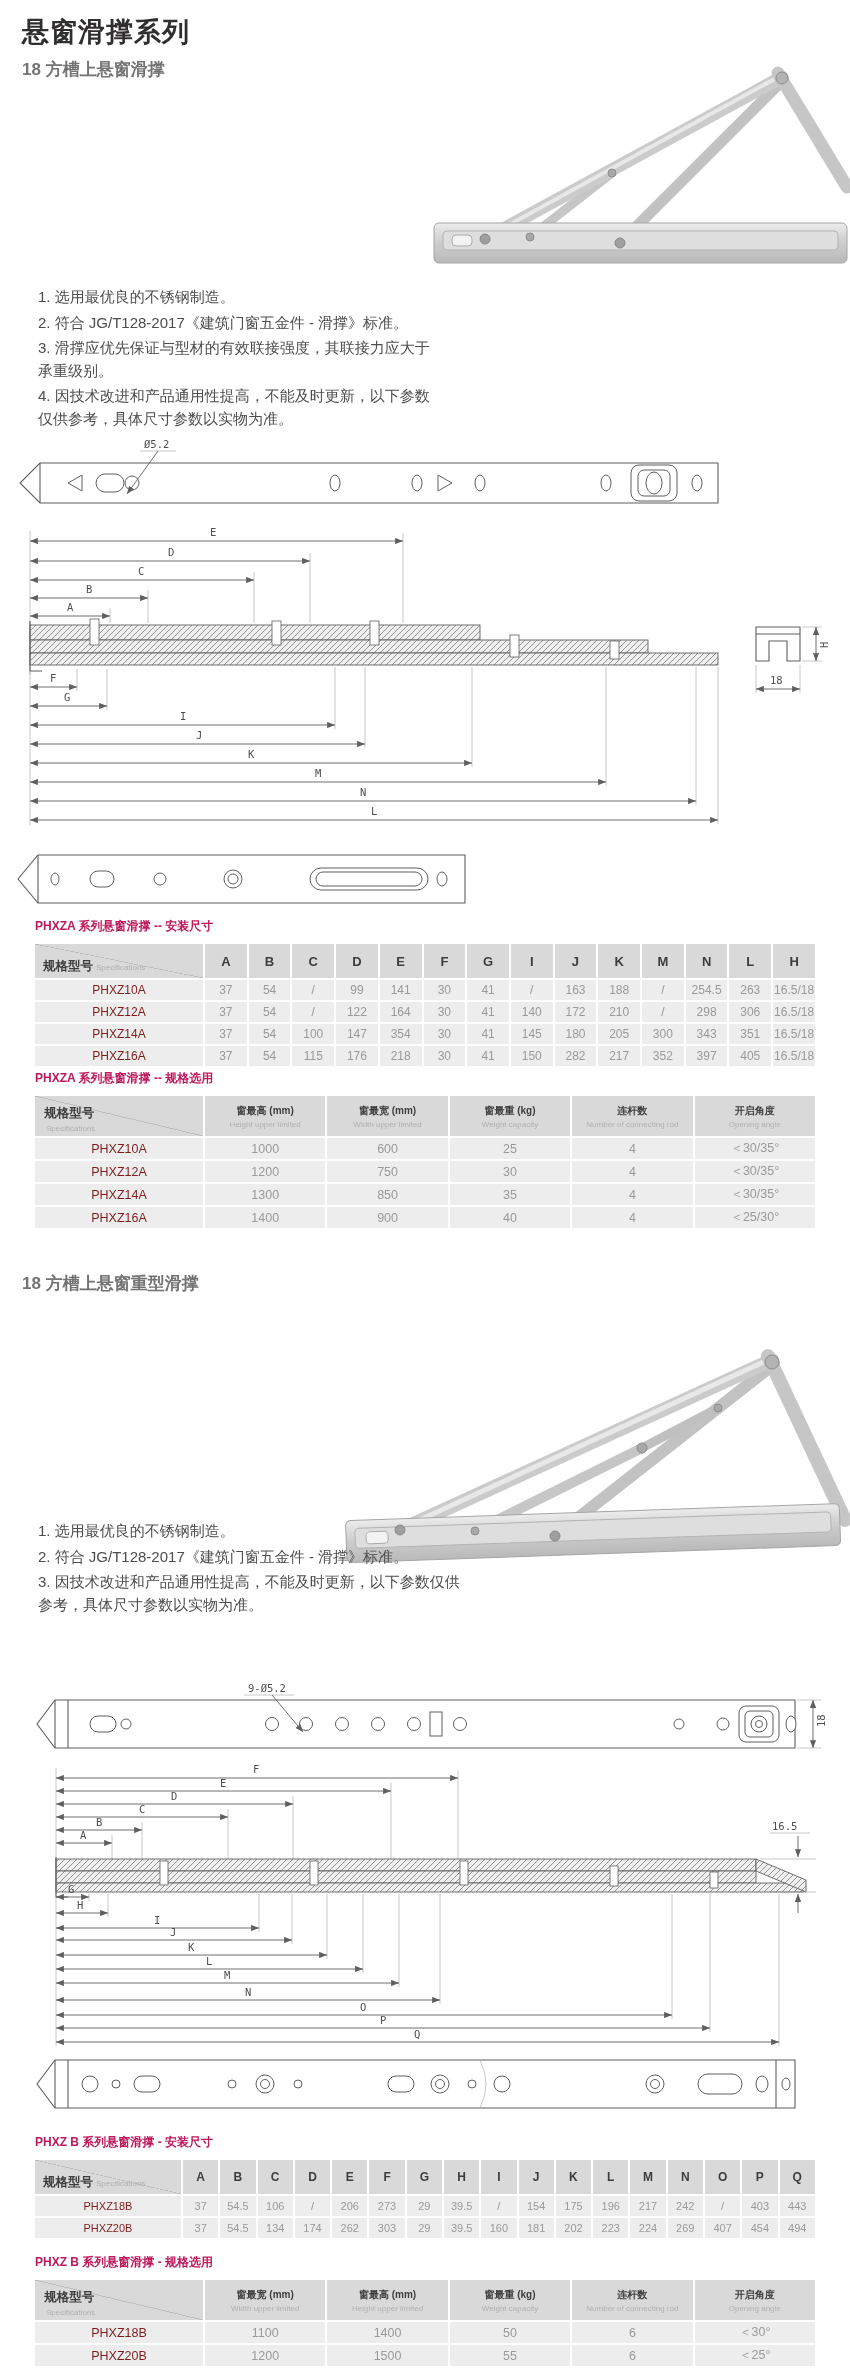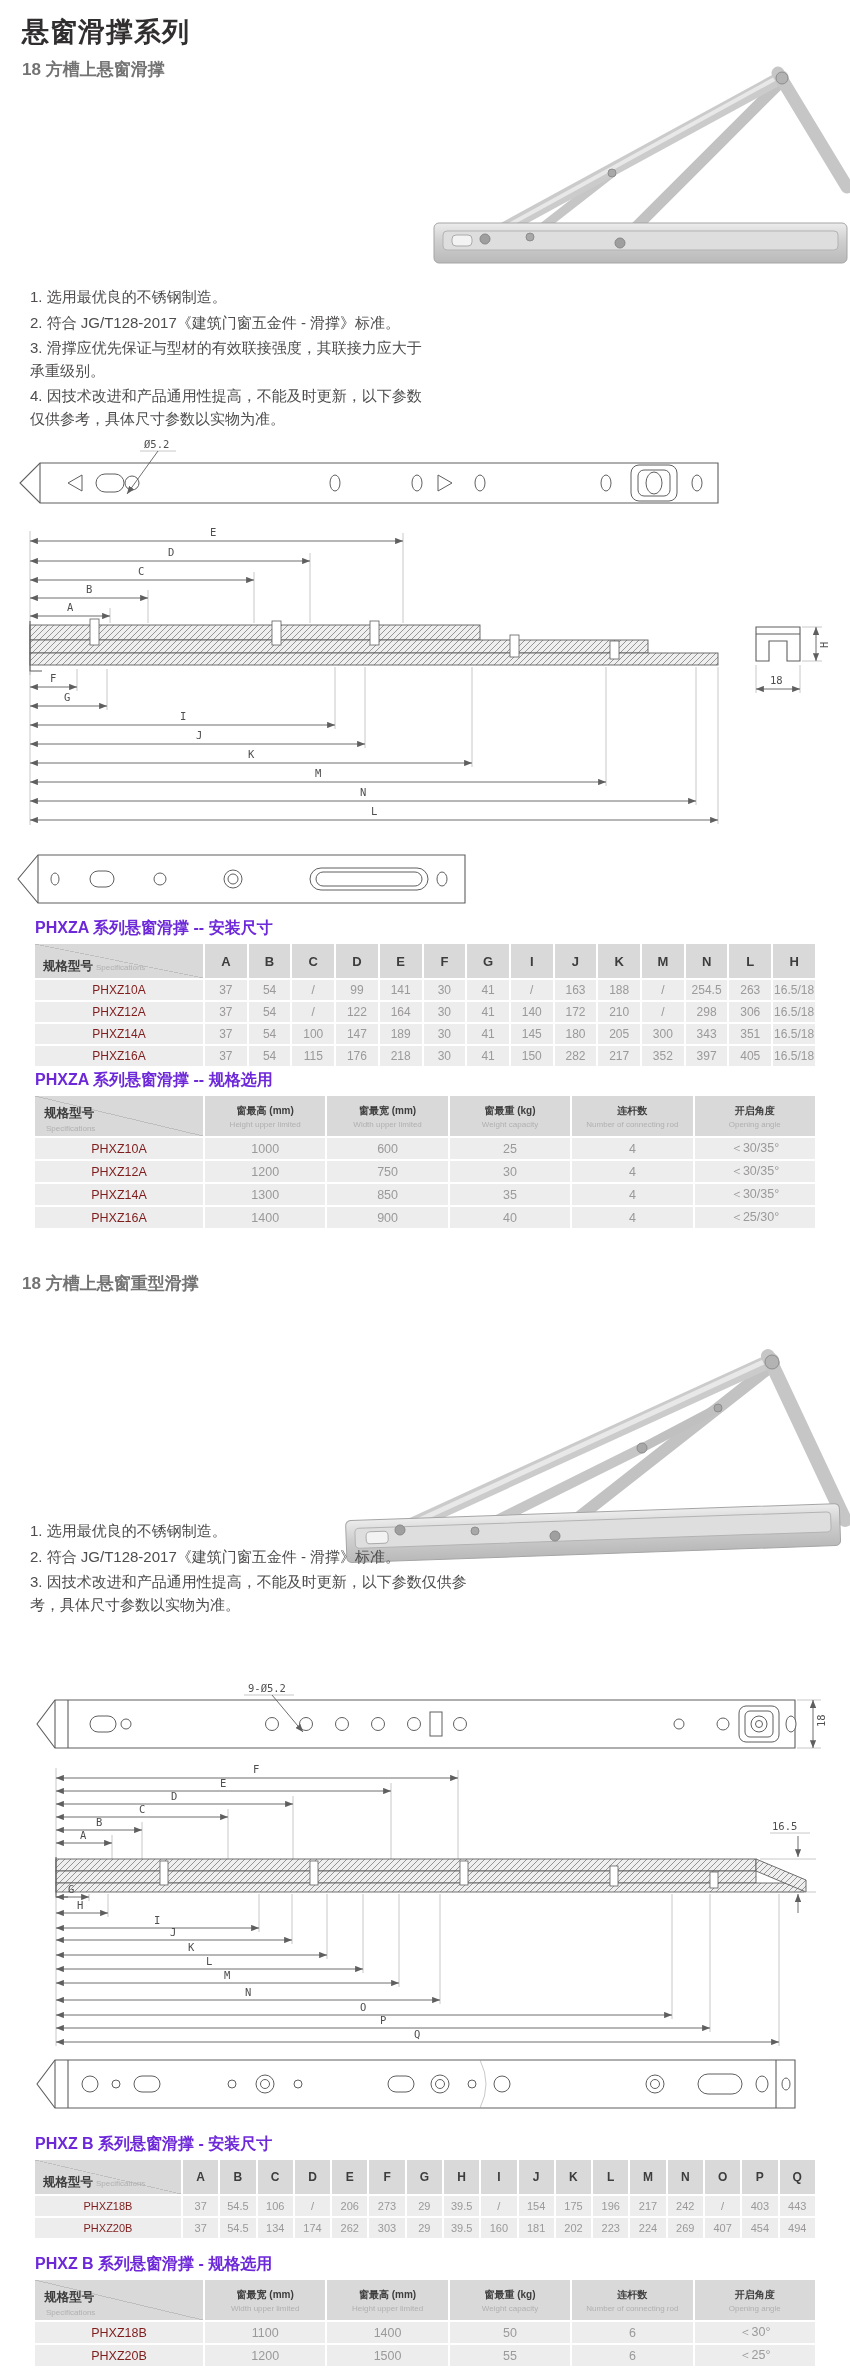--- a/index.html
+++ b/index.html
@@ -1,22 +1,22 @@
 <!DOCTYPE html>
 <html><head>
 <meta charset="utf-8">
 <style>
   html,body{margin:0;padding:0;background:#fff;}
   body{font-family:"Liberation Sans","DejaVu Sans",sans-serif;}
   .page{position:relative;width:850px;height:2374px;background:#fff;overflow:hidden;border-radius:27px;}
   .abs{position:absolute;}
   .title{font-size:27px;font-weight:bold;color:#302e2e;margin:0;letter-spacing:1px;}
   .sub{font-size:17px;font-weight:bold;color:#737373;margin:0;}
-  .notes p{margin:0 0 3px 8px;font-size:15px;color:#4e4c4c;line-height:1.5;}
-  .tbl-title{font-size:16px;font-weight:700;color:#6d28d9;}
+  .notes p{margin:0 0 3px 16px;font-size:15px;color:#4e4c4c;line-height:1.5;}
+  .tbl-title{font-size:12px;font-weight:700;color:#be185d;}
   table{width:784px;border-collapse:separate;border-spacing:2px;table-layout:fixed;}
   thead th{background:#d9d9d9;color:#3d3d3d;font-weight:bold;padding:0;}
   .t-letters thead th{height:34px;font-size:13px;}
   .t-zh thead th{height:40px;}
   .t-zh thead th b{display:block;font-size:10px;line-height:15px;}
   .t-zh thead th i{display:block;font-style:normal;font-weight:normal;font-size:8px;color:#b2b0b0;line-height:9px;margin-top:2px;}
   tbody td{background:#ededed;color:#9b9999;font-size:12px;height:20px;text-align:center;padding:0;}
   .t-zh tbody td{height:21px;font-size:12.5px;}
   .dense tbody td{font-size:11px;}
   .dense thead th{font-size:12px;}
@@ -247,21 +247,21 @@
           <td>298</td>
           <td>306</td>
           <td>16.5/18</td>
         </tr>
         <tr>
           <td class="model">PHXZ14A</td>
           <td>37</td>
           <td>54</td>
           <td>100</td>
           <td>147</td>
-          <td>189</td>
+          <td>354</td>
           <td>30</td>
           <td>41</td>
           <td>145</td>
           <td>180</td>
           <td>205</td>
           <td>300</td>
           <td>343</td>
           <td>351</td>
           <td>16.5/18</td>
         </tr>

